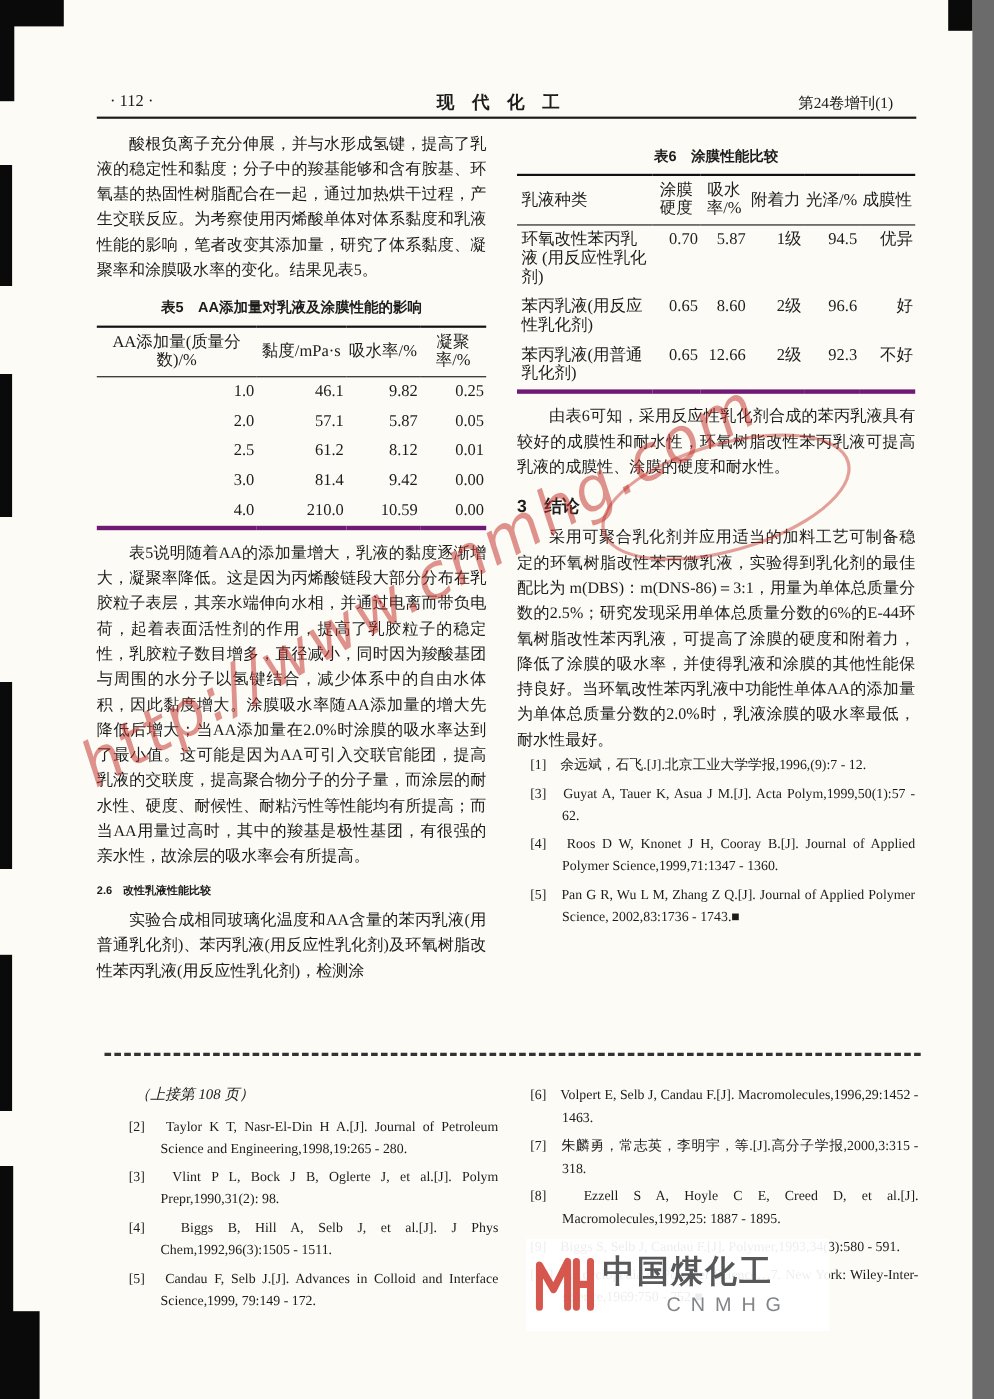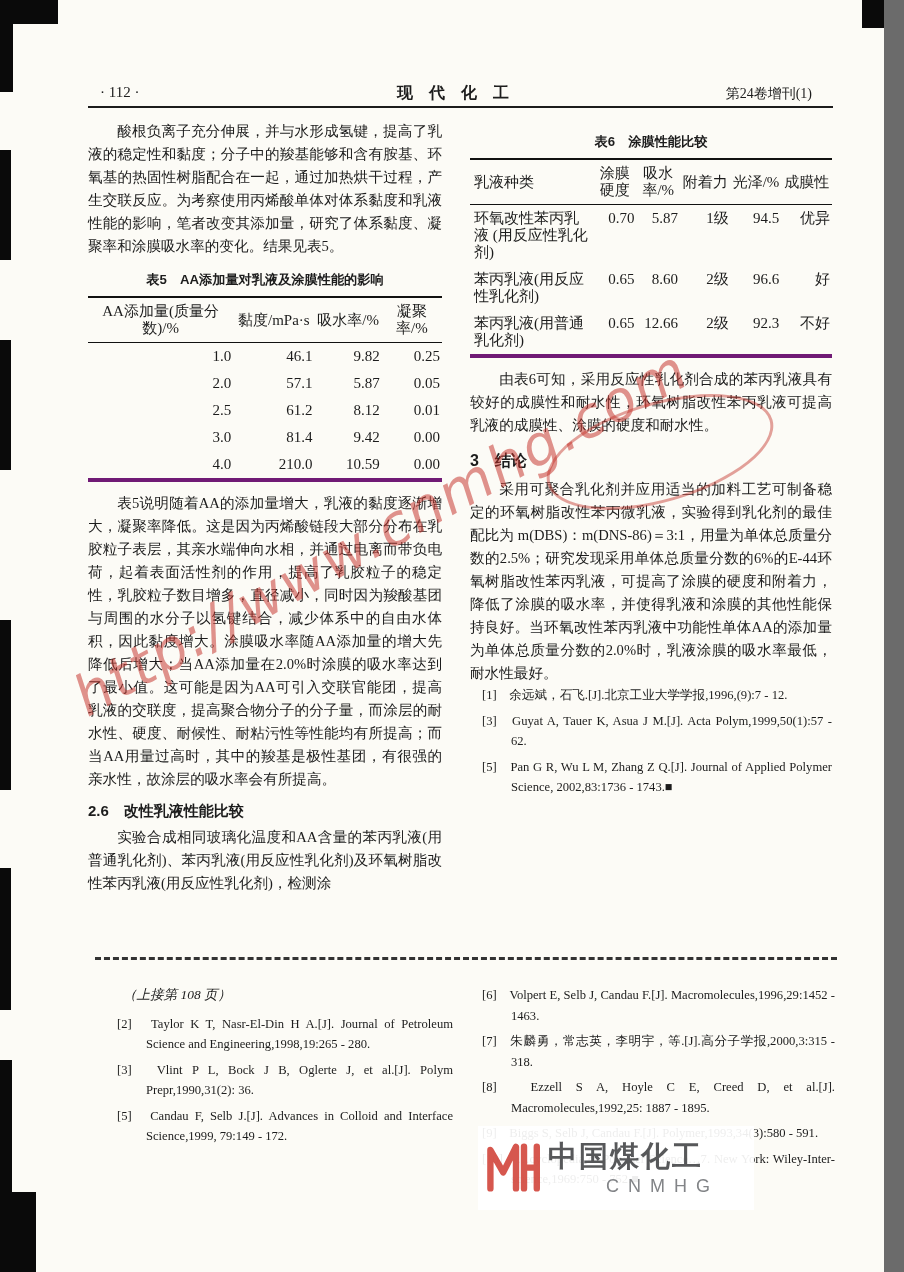--- a/index.html
+++ b/index.html
@@ -14,21 +14,21 @@
   .issue{position:absolute;right:72px;top:85px;font-size:14px;}
   .header-rule{position:absolute;left:88px;width:745px;top:106px;border-top:2px solid #1c1c1c;}
   
   .col{position:absolute;top:120px;font-size:14.6px;line-height:23px;text-align:justify;}
   .col-left{left:88px;width:354px;}
   .col-right{left:470px;width:362px;}
   .body-para{margin:0;}
   .indent{text-indent:2em;}
   .noindent{text-indent:0;}
   .mt{margin-top:10px;}
-  .sec-h{font-size:15px;font-weight:bold;margin:8px 0 4px 0;text-indent:0;font-family:"Liberation Sans","DejaVu Sans",sans-serif;}
+  .sec-h{font-size:10px;font-weight:bold;margin:8px 0 4px 0;text-indent:0;font-family:"Liberation Sans","DejaVu Sans",sans-serif;}
   .sec-h-big{font-size:16px;margin:12px 0 6px 0;}
   
   .tbl-title{text-align:center;font-weight:bold;font-size:13.2px;margin:10px 0 5px 0;
              font-family:"Liberation Sans","DejaVu Sans",sans-serif;}
   table.sci{width:100%;border-collapse:collapse;border-top:2px solid #111;border-bottom:4px solid #701a75;
             font-size:15px;line-height:17px;}
   table.sci th{border-bottom:1.2px solid #111;font-weight:normal;padding:5px 2px;text-align:center;vertical-align:middle;}
   table.sci td{padding:5px 2px;text-align:right;vertical-align:top;}
   table.sci .lft{text-align:left;padding-left:4px;}
   
@@ -185,29 +185,31 @@
         </tr>
       </tbody>
     </table>
 
     <p class="body-para indent mt">由表6可知，采用反应性乳化剂合成的苯丙乳液具有较好的成膜性和耐水性，环氧树脂改性苯丙乳液可提高乳液的成膜性、涂膜的硬度和耐水性。</p>
     <h3 class="sec-h sec-h-big">3　结论</h3>
     <p class="body-para indent">采用可聚合乳化剂并应用适当的加料工艺可制备稳定的环氧树脂改性苯丙微乳液，实验得到乳化剂的最佳配比为 m(DBS)：m(DNS-86)＝3:1，用量为单体总质量分数的2.5%；研究发现采用单体总质量分数的6%的E-44环氧树脂改性苯丙乳液，可提高了涂膜的硬度和附着力，降低了涂膜的吸水率，并使得乳液和涂膜的其他性能保持良好。当环氧改性苯丙乳液中功能性单体AA的添加量为单体总质量分数的2.0%时，乳液涂膜的吸水率最低，耐水性最好。</p>
 
     <p class="ref">[1]　余远斌，石飞.[J].北京工业大学学报,1996,(9):7 - 12.</p>
     <p class="ref">[3]　Guyat A, Tauer K, Asua J M.[J]. Acta Polym,1999,50(1):57 - 62.</p>
+    <p class="ref">[4]　Roos D W, Knonet J H, Cooray B.[J]. Journal of Applied Polymer Science,1999,71:1347 - 1360.</p>
     <p class="ref">[5]　Pan G R, Wu L M, Zhang Z Q.[J]. Journal of Applied Polymer Science, 2002,83:1736 - 1743.■</p>
   </div>
 
   <div class="divider"></div>
 
   <div class="bottom-col bottom-left">
     <p class="cont-note">（上接第 108 页）</p>
     <p class="ref">[2]　Taylor K T, Nasr-El-Din H A.[J]. Journal of Petroleum Science and Engineering,1998,19:265 - 280.</p>
-    <p class="ref">[3]　Vlint P L, Bock J B, Oglerte J, et al.[J]. Polym Prepr,1990,31(2): 36.</p>
+    <p class="ref">[3]　Vlint P L, Bock J B, Oglerte J, et al.[J]. Polym Prepr,1990,31(2): 98.</p>
+    <p class="ref">[4]　Biggs B, Hill A, Selb J, et al.[J]. J Phys Chem,1992,96(3):1505 - 1511.</p>
     <p class="ref">[5]　Candau F, Selb J.[J]. Advances in Colloid and Interface Science,1999, 79:149 - 172.</p>
   </div>
 
   <div class="bottom-col bottom-right">
     <p class="ref">[6]　Volpert E, Selb J, Candau F.[J]. Macromolecules,1996,29:1452 - 1463.</p>
     <p class="ref">[7]　朱麟勇，常志英，李明宇，等.[J].高分子学报,2000,3:315 - 318.</p>
     <p class="ref">[8]　Ezzell S A, Hoyle C E, Creed D, et al.[J]. Macromolecules,1992,25: 1887 - 1895.</p>
     <p class="ref">[9]　Biggs S, Selb J, Candau F.[J]. Polymer,1993,34(3):580 - 591.</p>
     <p class="ref">[10]　…cyclopedia of Polymer Science…7. New York: Wiley-Inter- science,1969:750 - 752.■</p>
   </div>

